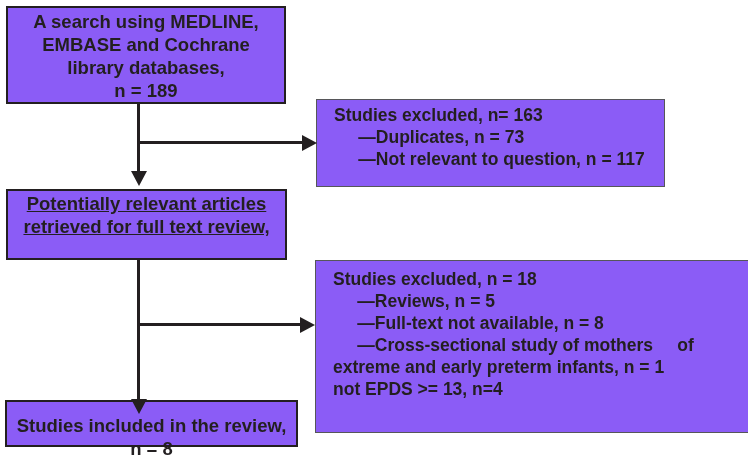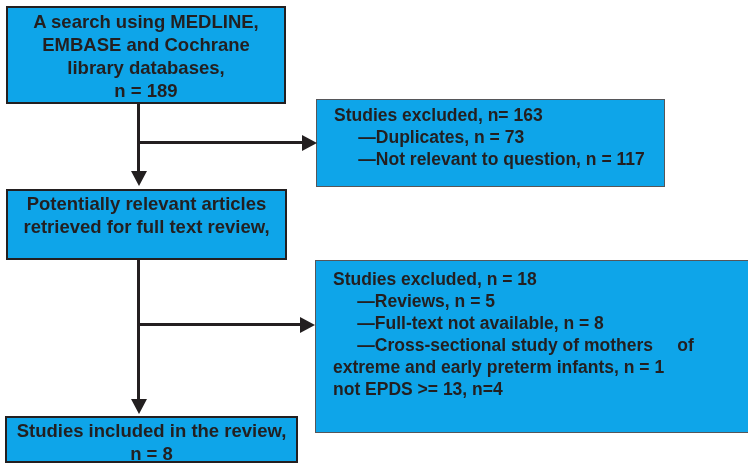--- a/index.html
+++ b/index.html
@@ -11,21 +11,21 @@
   .canvas {
     position: relative;
     width: 748px;
     height: 470px;
     background: #ffffff;
     overflow: hidden;
     color: #231f20;
   }
   .box {
     position: absolute;
-    background: #0ea5e9;
+    background: #8b5cf6;
     box-sizing: border-box;
     font-weight: bold;
     color: #231f20;
   }
   .main-box {
     border: 2px solid #231f20;
     text-align: center;
     font-size: 18.5px;
     line-height: 23px;
   }
@@ -54,23 +54,23 @@
     position: absolute;
     width: 0; height: 0;
     border-top: 8px solid transparent;
     border-bottom: 8px solid transparent;
     border-left: 15px solid #231f20;
   }
 
   
   #box-search    { left: 6px;   top: 6px;   width: 280px; height: 98px;  padding-top: 2px; }
   #box-excl1     { left: 316px; top: 99px;  width: 349px; height: 88px;  padding-top: 4px; }
-  #box-retrieved { left: 6px;   top: 189px; width: 281px; height: 71px;  padding-top: 1px; }
+  #box-retrieved { left: 6px;   top: 189px; width: 281px; height: 71px;  padding-top: 1px; text-decoration: underline; }
   #box-excl2     { left: 315px; top: 260px; width: 469px; height: 173px; padding-top: 7px; }
-  #box-included  { left: 5px;   top: 416px; width: 293px; height: 47px;  padding-top: 1px; }
+  #box-included  { left: 5px;   top: 400px; width: 293px; height: 47px;  padding-top: 12px; }
 
   
   #v1-shaft { left: 137px; top: 104px; height: 69px; }
   #v1-head  { left: 131px; top: 171px; }
   #h1-shaft { left: 137px; top: 141px; width: 166px; }
   #h1-head  { left: 302px; top: 134.5px; }
   #v2-shaft { left: 137px; top: 260px; height: 141px; }
   #v2-head  { left: 131px; top: 399px; }
   #h2-shaft { left: 137px; top: 323px; width: 164px; }
   #h2-head  { left: 300px; top: 316.5px; }

